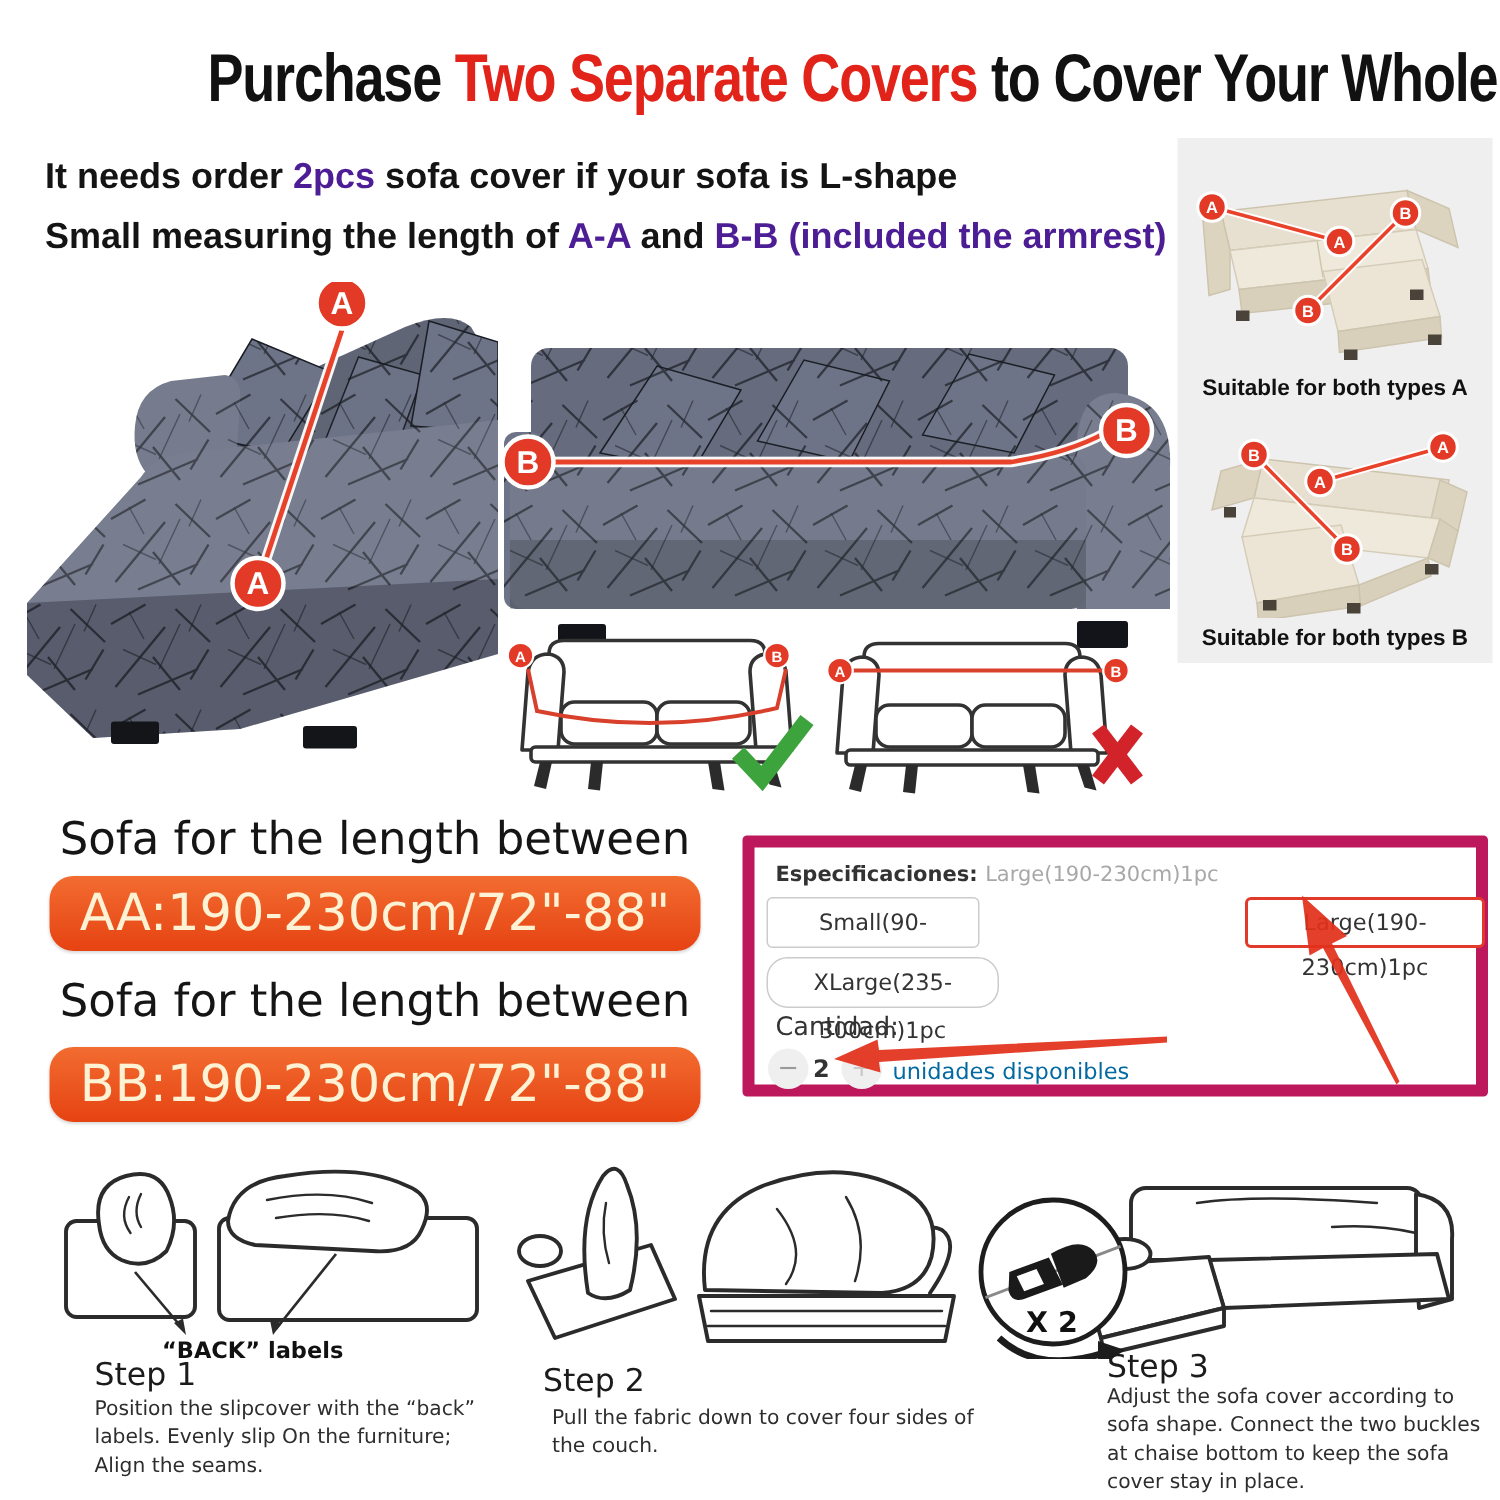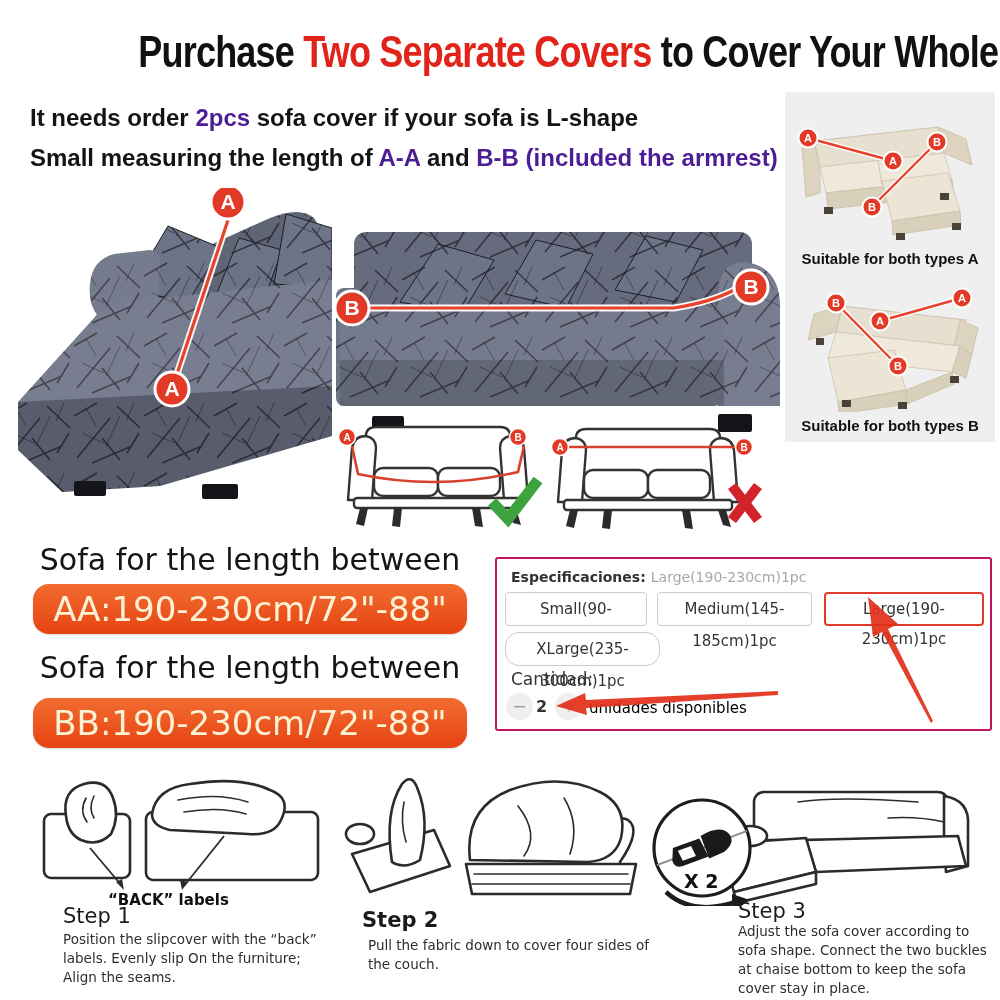--- a/index.html
+++ b/index.html
@@ -25,36 +25,36 @@
   
   .size-prompt{left:30px;width:440px;text-align:center;font-size:30px;color:#151515;
                font-family:"DejaVu Sans",sans-serif;}
   .banner{left:33px;width:434px;height:50px;border-radius:16px;
           background:linear-gradient(#f26c30,#e64312);
           color:#fdf2d4;font-size:34px;line-height:50px;text-align:center;
           font-family:"DejaVu Sans",sans-serif;box-shadow:0 1px 2px rgba(0,0,0,.15);}
 
   
   .spec-panel{left:495px;top:557px;width:497px;height:174px;background:#fff;
-              border:2px solid #be185d;border-radius:3px;box-sizing:border-box;
+              border:8px solid #be185d;border-radius:3px;box-sizing:border-box;
               font-family:"DejaVu Sans",sans-serif;}
   .spec-label-row{position:absolute;left:14px;top:10px;font-size:14px;color:#333;}
   .spec-label{font-weight:bold;}
   .spec-selected{color:#a8a8a8;margin-left:5px;}
   .opt-btn{position:absolute;height:34px;box-sizing:border-box;border:1px solid #ccc;
            border-radius:4px;background:#fff;font-size:15px;color:#333;
            font-family:"DejaVu Sans",sans-serif;padding:0 10px;text-align:center;
            line-height:32px;cursor:pointer;}
   .opt-btn.selected{border:2px solid #e23a2a;line-height:30px;}
   .cantidad{position:absolute;left:14px;top:110px;font-size:17px;color:#333;}
   .qty-circle{position:absolute;top:134px;width:27px;height:27px;border-radius:50%;
               background:#efefef;color:#9a9a9a;font-size:17px;line-height:26px;
               text-align:center;cursor:pointer;}
   .qty-value{position:absolute;left:39px;top:138px;font-size:16px;font-weight:bold;color:#333;}
-  .availability{position:absolute;left:92px;top:140px;font-size:15px;color:#000000;}
+  .availability{position:absolute;left:92px;top:140px;font-size:15px;color:#0369a1;}
 
   
   .step-title{font-size:21px;color:#1b1b1b;font-family:"DejaVu Sans",sans-serif;}
   .step-body{font-size:13.5px;line-height:1.4;color:#2e2e2e;font-family:"DejaVu Sans",sans-serif;}
   .back-labels{font-size:15px;font-weight:bold;color:#111;font-family:"DejaVu Sans",sans-serif;}
 
   svg{display:block;}
   .noptr{pointer-events:none;}
 </style>
 </head>
@@ -278,21 +278,20 @@
   <div class="abs size-prompt" style="top:542px;">Sofa for the length between</div>
   <div class="abs banner" style="top:584px;">AA:190-230cm/72"-88"</div>
   <div class="abs size-prompt" style="top:650px;">Sofa for the length between</div>
   <div class="abs banner" style="top:698px;">BB:190-230cm/72"-88"</div>
 
   <div class="abs spec-panel">
     <div class="spec-label-row">
       <span class="spec-label">Especificaciones:</span><span class="spec-selected">Large(190-230cm)1pc</span>
     </div>
     <button class="opt-btn" style="left:8px;top:33px;width:142px;">Small(90-140cm)1pc</button>
-    <button class="opt-btn" style="left:160px;top:33px;width:155px;">Medium(145-185cm)1pc</button>
     <button class="opt-btn selected" style="left:327px;top:33px;width:160px;">Large(190-230cm)1pc</button>
     <button class="opt-btn" style="left:8px;top:73px;width:155px;border-radius:14px;">XLarge(235-300cm)1pc</button>
     <div class="cantidad">Cantidad:</div>
     <div class="qty-circle" style="left:9px;">−</div>
     <div class="qty-value">2</div>
     <div class="qty-circle" style="left:58px;color:#c9c9c9;">+</div>
     <div class="availability">unidades disponibles</div>
   </div>
 
   <svg class="abs noptr" style="left:495px;top:557px;" width="500" height="175" viewBox="0 0 500 175">
@@ -328,21 +327,21 @@
       <path d="M66,34 q-4,20 2,40" fill="none" stroke-width="1.6"></path>
       <path d="M128,96 H298 L292,126 H134 Z"></path>
       <path d="M282,94 Q304,62 290,52 Q278,46 276,62" fill="none"></path>
       <path d="M132,92 Q126,40 172,22 Q222,4 262,24 Q290,38 283,70 Q277,92 250,94 Z"></path>
       <path d="M180,38 q22,28 6,50" fill="none" stroke-width="1.6"></path>
       <path d="M226,30 q16,26 6,56" fill="none" stroke-width="1.6"></path>
       <line x1="136" y1="106" x2="290" y2="106" stroke-width="1.6"></line>
       <line x1="134" y1="116" x2="292" y2="116" stroke-width="1.6"></line>
     </g>
   </svg>
-  <div class="abs step-title" style="left:362px;top:908px;font-weight:bold;">Step 2</div>
+  <div class="abs step-title" style="left:362px;top:908px;">Step 2</div>
   <div class="abs step-body" style="left:368px;top:936px;width:288px;">Pull the fabric down to cover four sides of the couch.</div>
 
   <svg class="abs" style="left:648px;top:766px;" width="348" height="140" viewBox="0 0 348 140">
     <g stroke="#2b2b2b" stroke-width="2.6" fill="#fff" stroke-linejoin="round" stroke-linecap="round">
       <rect x="106" y="26" width="194" height="48" rx="10"></rect>
       <path d="M296,30 Q322,34 320,60 L320,100 L298,106 L296,74 Z"></path>
       <path d="M158,74 L310,70 L318,100 L168,106 Z"></path>
       <path d="M72,78 L158,72 L168,106 L86,126 Z"></path>
       <path d="M86,126 L168,106 L168,118 L88,137 Z"></path>
       <ellipse cx="102" cy="70" rx="17" ry="10"></ellipse>

